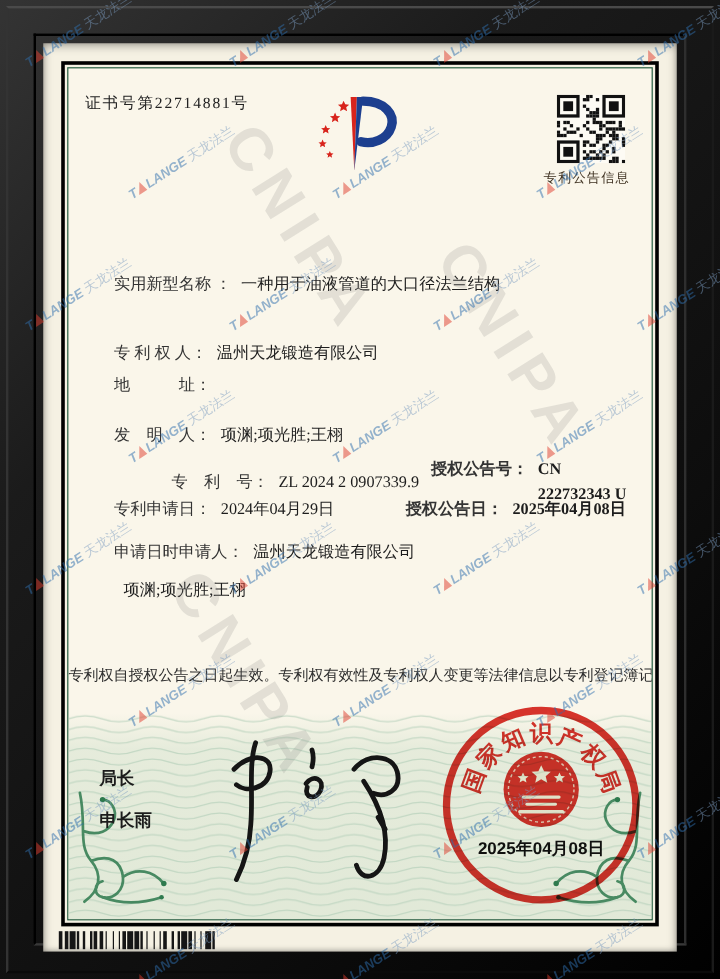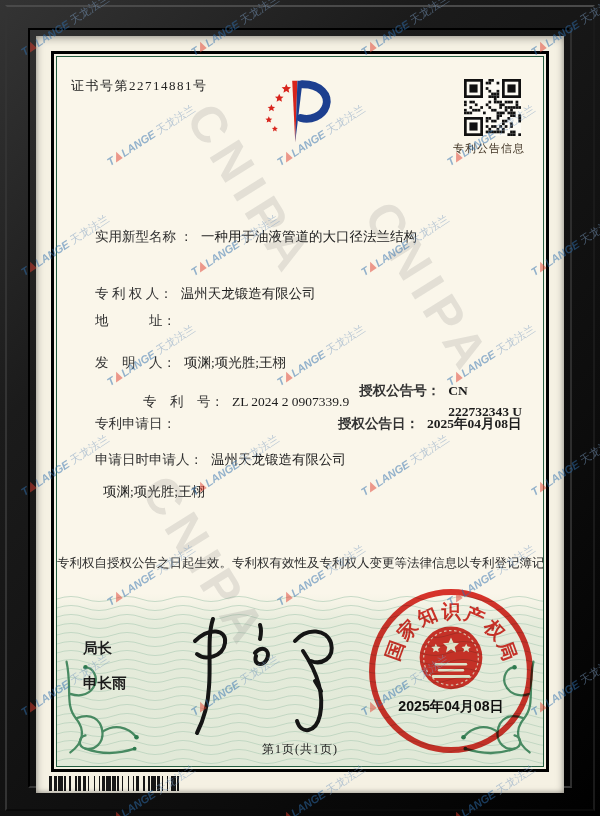--- a/index.html
+++ b/index.html
@@ -291,20 +291,21 @@
               <span class="val">ZL 2024 2 0907339.9</span>
             </span>
             <span class="col-r">
               <span class="lbl">授权公告号：</span>
               <span class="val">CN 222732343 U</span>
             </span>
           </div>
           <div class="row row-cols-b cols">
             <span class="col-l">
               <span class="lbl">专利申请日：</span>
+              <span class="val">2024年04月29日</span>
             </span>
             <span class="col-r">
               <span class="lbl">授权公告日：</span>
               <span class="val">2025年04月08日</span>
             </span>
           </div>
           <div class="row row-applicant">
             <span class="lbl">申请日时申请人：</span>
             <span class="val">温州天龙锻造有限公司</span>
           </div>
@@ -352,21 +353,20 @@
                 <text x="62.42345333576806" y="32.66168190782438" text-anchor="middle" dominant-baseline="middle" font-size="19" font-weight="bold" fill="#d8241c" opacity="0.92" transform="rotate(-23.333333333333343 62.42345333576806 32.66168190782438)">知</text>
                 <text x="85" y="28" text-anchor="middle" dominant-baseline="middle" font-size="19" font-weight="bold" fill="#d8241c" opacity="0.92" transform="rotate(0 85 28)">识</text>
                 <text x="107.57654666423193" y="32.661681907824374" text-anchor="middle" dominant-baseline="middle" font-size="19" font-weight="bold" fill="#d8241c" opacity="0.92" transform="rotate(23.33333333333333 107.57654666423193 32.661681907824374)">产</text>
                 <text x="126.46029756966377" y="45.88422664148218" text-anchor="middle" dominant-baseline="middle" font-size="19" font-weight="bold" fill="#d8241c" opacity="0.92" transform="rotate(46.66666666666666 126.46029756966377 45.88422664148218)">权</text>
                 <text x="138.56247938479677" y="65.50485183043688" text-anchor="middle" dominant-baseline="middle" font-size="19" font-weight="bold" fill="#d8241c" opacity="0.92" transform="rotate(70 138.56247938479677 65.50485183043688)">局</text>
               </g>
             <text id="sealDate" x="85" y="125" text-anchor="middle" font-size="14" font-weight="bold" fill="#111" font-family="Liberation Sans, DejaVu Sans, sans-serif">2025年04月08日</text>
           </svg>
         </div>
 
-        <div class="page-footer">第1页(共1页)</div>
 
       </div>
     </div>
   </div>
 
   <div class="barcode" id="barcode">
       <span style="width: 3.1px; background: rgb(22, 22, 22);"></span>
       <span style="width: 1.55px; background: transparent;"></span>
       <span style="width: 3.1px; background: rgb(22, 22, 22);"></span>
       <span style="width: 1.55px; background: transparent;"></span>

